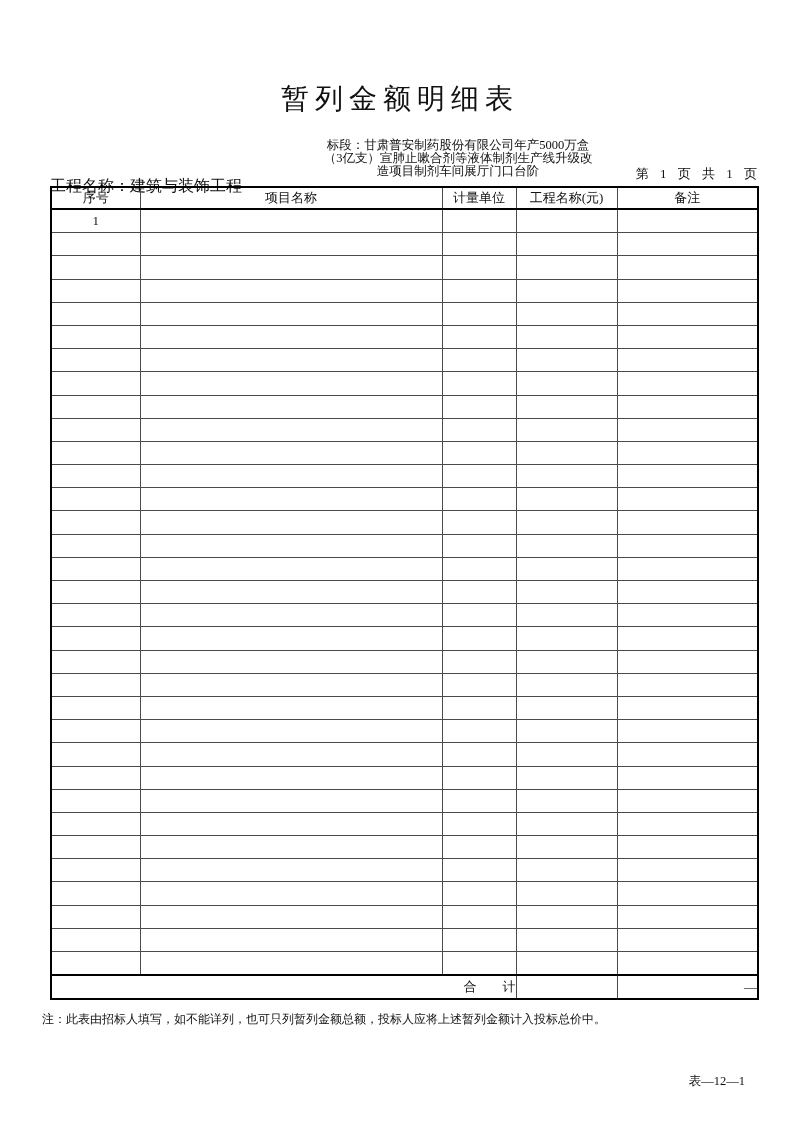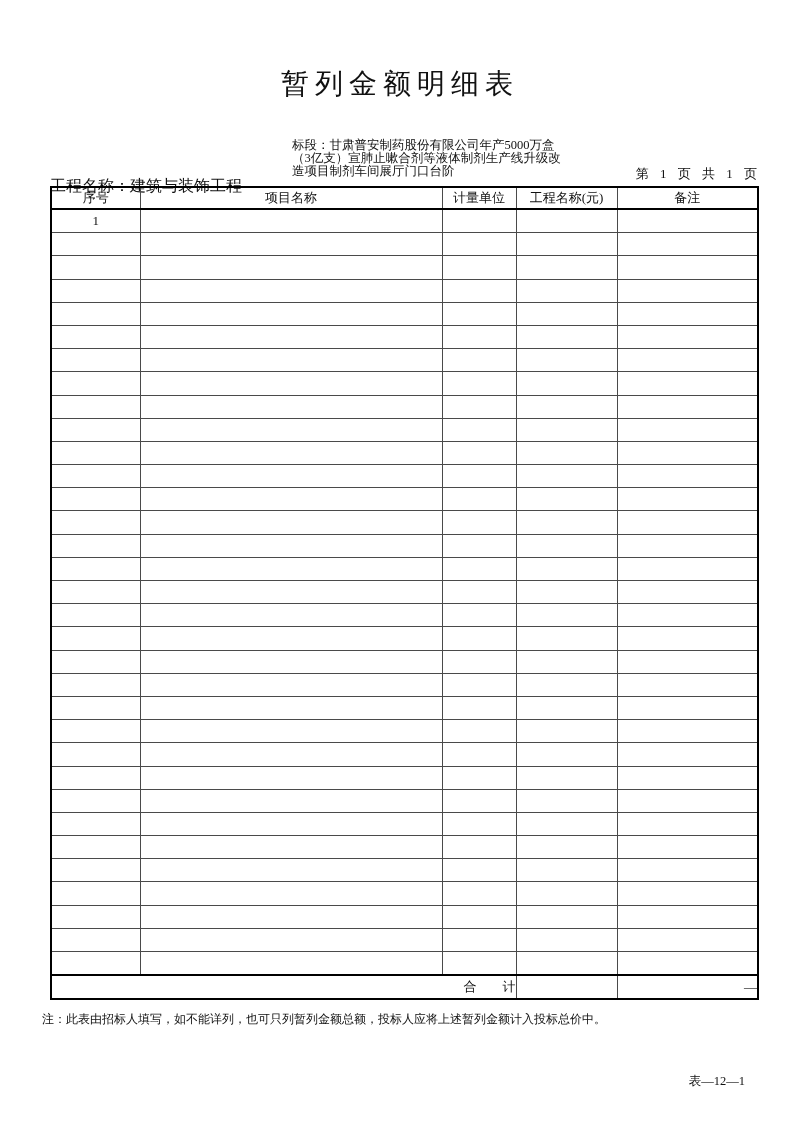--- a/index.html
+++ b/index.html
@@ -7,37 +7,38 @@
     position: relative;
     width: 800px;
     height: 1128px;
     background: #ffffff;
     font-family: "Liberation Serif", "DejaVu Serif", serif;
     color: #111111;
     overflow: hidden;
   }
   .title {
     position: absolute;
-    top: 65px;
+    top: 80px;
     left: 0;
     width: 100%;
     margin: 0;
     text-align: center;
     font-size: 28px;
     font-weight: 400;
     letter-spacing: 6px;
   }
   .bid-section {
     position: absolute;
     left: 292px;
     top: 139px;
     width: 332px;
     font-size: 12.5px;
     line-height: 12.8px;
     white-space: pre-line;
+    text-align: center;
   }
   .project-name {
     position: absolute;
     left: 50px;
     top: 176px;
     font-size: 16px;
   }
   .page-info {
     position: absolute;
     right: 43px;

